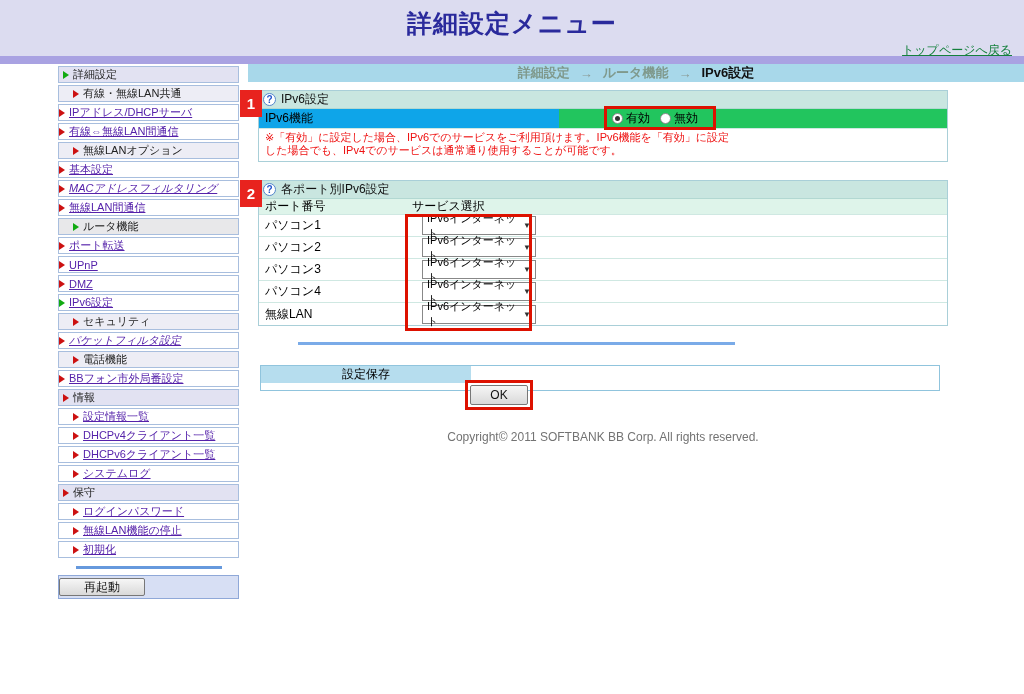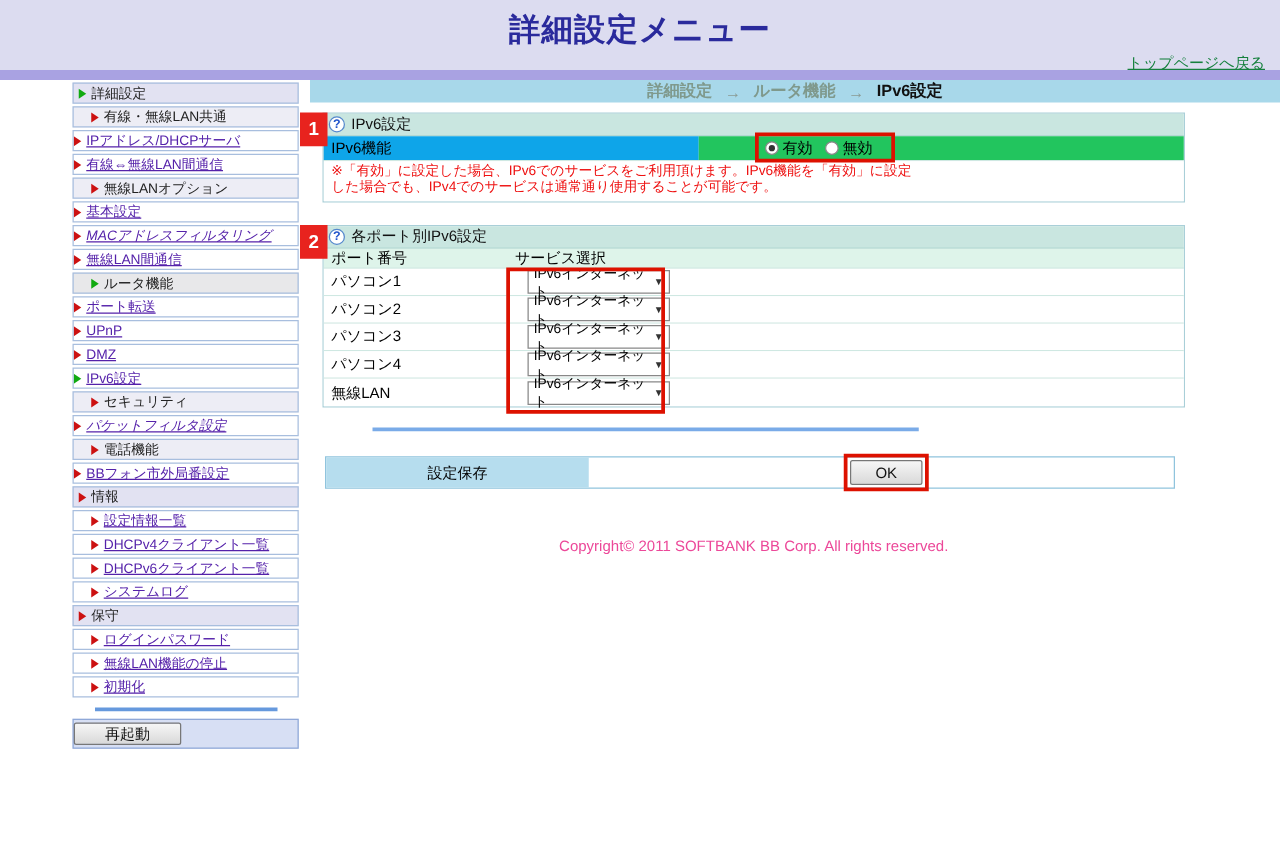--- a/index.html
+++ b/index.html
@@ -80,28 +80,28 @@
   .prow .c2 { flex:1; display:flex; align-items:center; padding-left:16px; }
   .dropdown { width:114px; height:19px; background:#fff; border:1px solid #888; display:flex; align-items:center;
     justify-content:space-between; padding:0 4px; font-size:11px; cursor:pointer; }
   .dd-arrow { font-size:8px; color:#333; }
   .dd-outline { position:absolute; left:146px; top:33px; width:127px; height:117px; border:3px solid #dd1100;
     pointer-events:none; z-index:4; }
 
   
   .divider-line { position:absolute; left:298px; top:342px; width:437px; height:3px; background:#7aabe8; }
   .save-row { position:absolute; left:260px; top:365px; width:680px; height:26px; border:1px solid #90c4dd;
-    display:flex; background:#fff; }
+    display:flex; background:#fff;flex-direction:column; }
   .save-label-cell { width:210px; background:#b6ddee; display:flex; align-items:center; justify-content:center; font-size:12px; }
   .save-btn-cell { flex:1; position:relative; }
   .ok-outline { position:absolute; left:204px; top:-3px; border:3px solid #dd1100; padding:2px; }
   .ok-btn { width:58px; height:20px; font-size:12px; background:linear-gradient(#f6f6f6,#d9d9d9);
     border:1px solid #777; border-radius:2px; cursor:pointer; color:#111;
     font-family:"Liberation Sans","DejaVu Sans",sans-serif; }
-  .copyright { position:absolute; left:258px; top:430px; width:690px; text-align:center; color:#ec4899; font-size:12px; }
+  .copyright { position:absolute; left:258px; top:430px; width:690px; text-align:center; color:#737373; font-size:12px; }
 </style>
 </head>
 <body>
 
 <div id="page">
 
   <div class="top-header">
     <div class="page-title">詳細設定メニュー</div>
     <span class="back-link">トップページへ戻る</span>
   </div>

